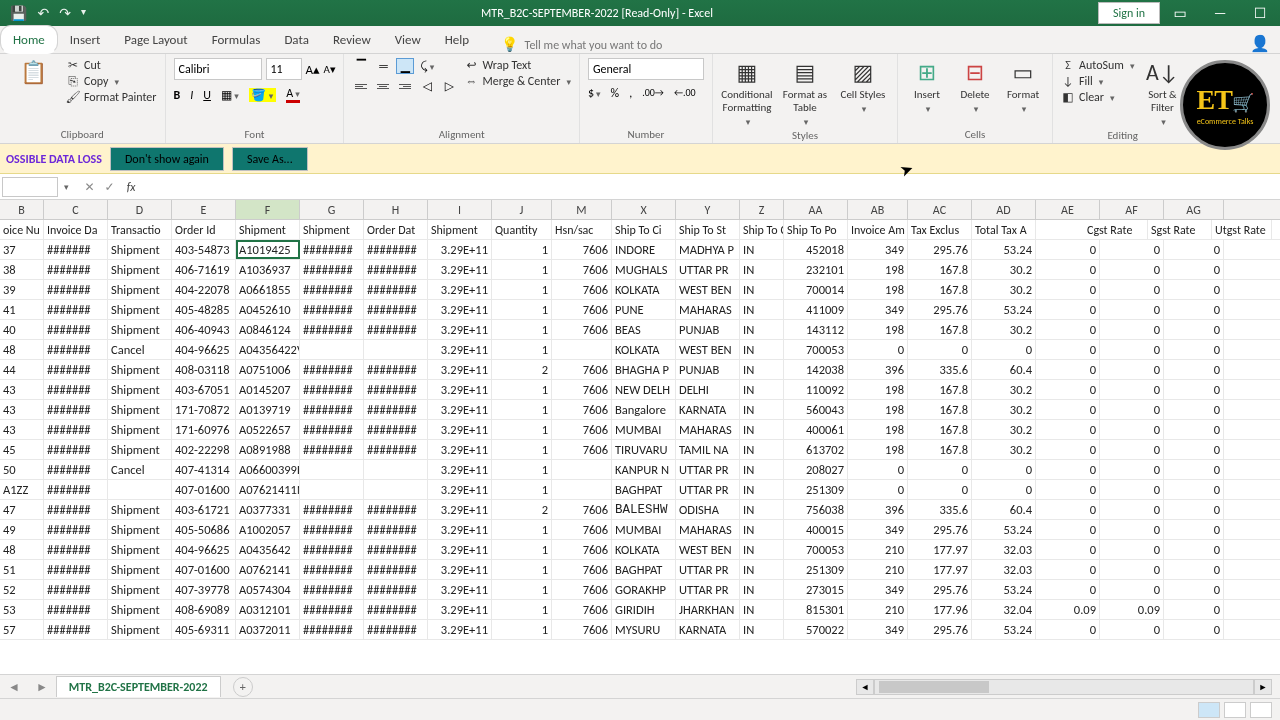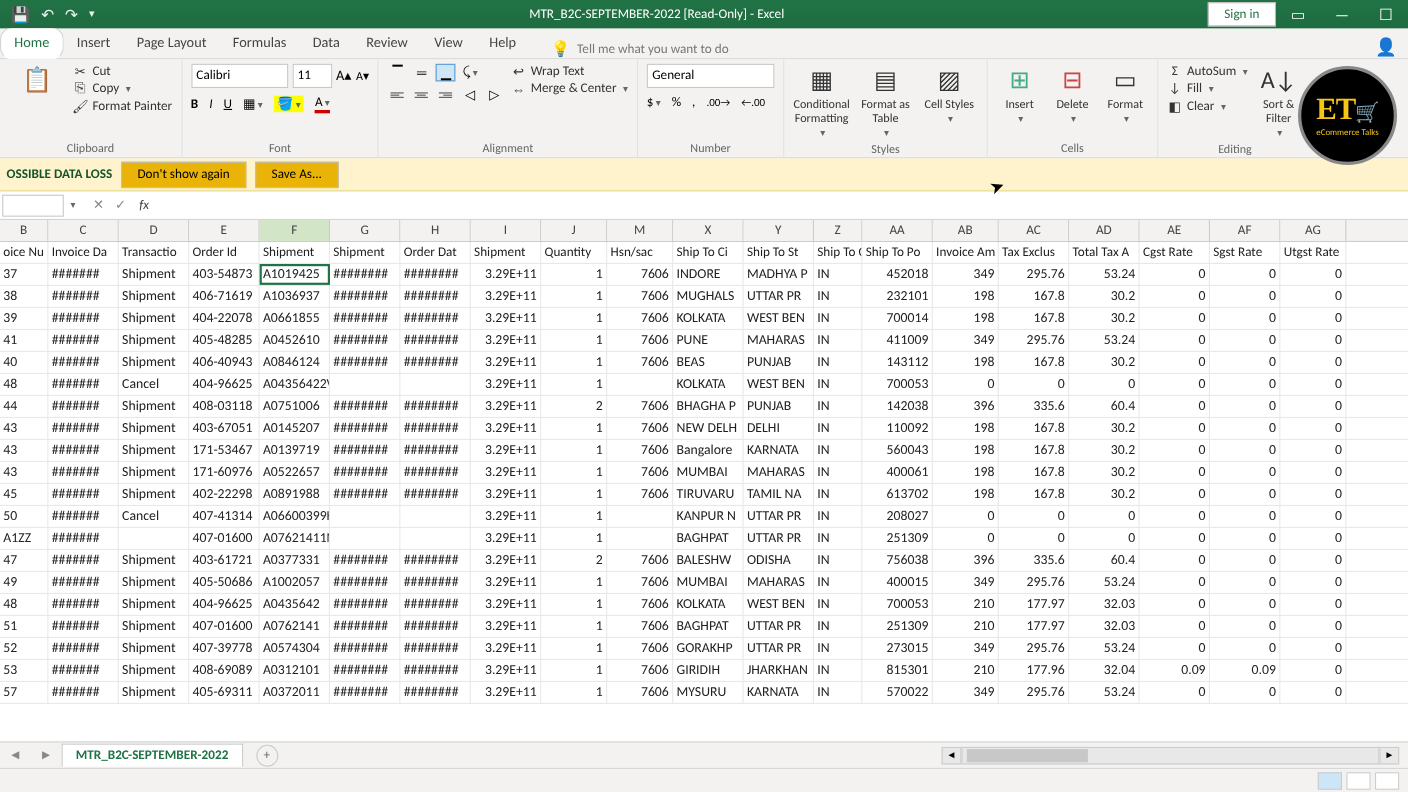--- a/index.html
+++ b/index.html
@@ -39,23 +39,23 @@
 .font-box { width: 88px; } .size-box { width: 36px; }
 
 .align-grid { display: flex; flex-direction: column; gap: 4px; }
 .align-row { display: flex; gap: 4px; }
 .align-cell { width: 18px; height: 16px; border: 1px solid transparent; display: flex; align-items: center; justify-content: center; }
 .align-cell.sel { background: #cde6f7; border-color: #5b9bd5; }
 .hline { width: 12px; height: 1px; background: #555; margin: 1px 0; }
 
 
 .msgbar { height: 30px; background: #fff3cd; display: flex; align-items: center; padding: 0 6px; border-bottom: 1px solid #e6d98a; font-size: 12px; color: #5b4b00; gap: 8px; }
-.msgbar .warn { color: #14532d; font-weight: bold; white-space: nowrap; }
+.msgbar .warn { color: #6d28d9; font-weight: bold; white-space: nowrap; }
 .msgbar .msgtxt { flex: 1; white-space: nowrap; overflow: hidden; }
-.msgbar button { background: #eab308; border: 1px solid #c0c0c0; padding: 4px 14px; font-size: 12px; }
+.msgbar button { background: #0f766e; border: 1px solid #c0c0c0; padding: 4px 14px; font-size: 12px; }
 
 
 .fxbar { height: 26px; display: flex; align-items: center; border-bottom: 1px solid #d4d4d4; }
 .namebox { width: 56px; border: 1px solid #c8c8c8; height: 20px; margin-left: 2px; background: #fff; }
 .fx-btns { display: flex; gap: 10px; padding: 0 12px; color: #888; }
 .fx-label { font-style: italic; color: #444; padding-right: 6px; }
 .fx-input { flex: 1; border: none; height: 20px; font-size: 13px; outline: none; padding-left: 4px; }
 
 
 .grid { position: relative; }
@@ -358,21 +358,21 @@
       <div class="cell" style="width: 64px;">Shipment</div>
       <div class="cell" style="width: 60px;">Quantity</div>
       <div class="cell" style="width: 60px;">Hsn/sac</div>
       <div class="cell" style="width: 64px;">Ship To Ci</div>
       <div class="cell" style="width: 64px;">Ship To St</div>
       <div class="cell" style="width: 44px;">Ship To Co</div>
       <div class="cell" style="width: 64px;">Ship To Po</div>
       <div class="cell" style="width: 60px;">Invoice Am</div>
       <div class="cell" style="width: 64px;">Tax Exclus</div>
       <div class="cell" style="width: 64px;">Total Tax A</div>
-      <div class="cell" style="width: 64px;">Cgst Rate</div>
+      <div class="cell" style="width: 64px; margin-left: 48px;">Cgst Rate</div>
       <div class="cell" style="width: 64px;">Sgst Rate</div>
       <div class="cell" style="width: 60px;">Utgst Rate</div>
     </div>
   <div id="rows">
       <div class="datarow">
         <div class="cell" style="width: 44px;">37</div>
         <div class="cell" style="width: 64px;">#######</div>
         <div class="cell" style="width: 64px;">Shipment</div>
         <div class="cell" style="width: 64px;">403-54873</div>
         <div class="cell sel" style="width: 64px;">A1019425</div>
@@ -543,21 +543,21 @@
         <div class="cell r" style="width: 64px;">167.8</div>
         <div class="cell r" style="width: 64px;">30.2</div>
         <div class="cell r" style="width: 64px;">0</div>
         <div class="cell r" style="width: 64px;">0</div>
         <div class="cell r" style="width: 60px;">0</div>
       </div>
       <div class="datarow">
         <div class="cell" style="width: 44px;">43</div>
         <div class="cell" style="width: 64px;">#######</div>
         <div class="cell" style="width: 64px;">Shipment</div>
-        <div class="cell" style="width: 64px;">171-53467</div>
+        <div class="cell" style="width: 64px;">171-70872</div>
         <div class="cell" style="width: 64px; text-align: right;">A0139719</div>
         <div class="cell" style="width: 64px;">########</div>
         <div class="cell" style="width: 64px;">########</div>
         <div class="cell r" style="width: 64px;">3.29E+11</div>
         <div class="cell r" style="width: 60px;">1</div>
         <div class="cell r" style="width: 60px;">7606</div>
         <div class="cell" style="width: 64px;">Bangalore</div>
         <div class="cell" style="width: 64px;">KARNATA</div>
         <div class="cell" style="width: 44px;">IN</div>
         <div class="cell r" style="width: 64px;">560043</div>
@@ -660,21 +660,21 @@
         <div class="cell" style="width: 44px;">47</div>
         <div class="cell" style="width: 64px;">#######</div>
         <div class="cell" style="width: 64px;">Shipment</div>
         <div class="cell" style="width: 64px;">403-61721</div>
         <div class="cell" style="width: 64px;">A0377331</div>
         <div class="cell" style="width: 64px;">########</div>
         <div class="cell" style="width: 64px;">########</div>
         <div class="cell r" style="width: 64px;">3.29E+11</div>
         <div class="cell r" style="width: 60px;">2</div>
         <div class="cell r" style="width: 60px;">7606</div>
-        <div class="cell" style="width: 64px;">BALESHW</div>
+        <div class="cell" style="width: 64px; font-family: Liberation Mono, monospace;">BALESHW</div>
         <div class="cell" style="width: 64px;">ODISHA</div>
         <div class="cell" style="width: 44px;">IN</div>
         <div class="cell r" style="width: 64px;">756038</div>
         <div class="cell r" style="width: 60px;">396</div>
         <div class="cell r" style="width: 64px;">335.6</div>
         <div class="cell r" style="width: 64px;">60.4</div>
         <div class="cell r" style="width: 64px;">0</div>
         <div class="cell r" style="width: 64px;">0</div>
         <div class="cell r" style="width: 60px;">0</div>
       </div>

